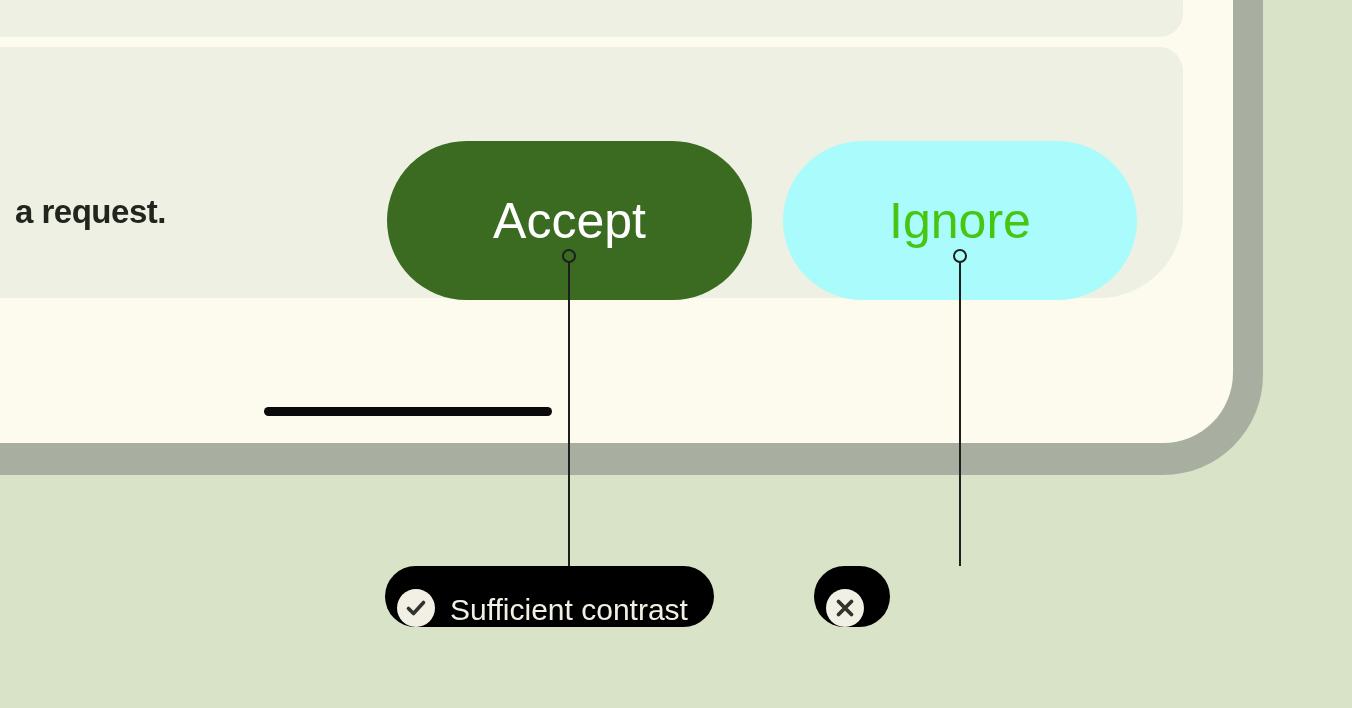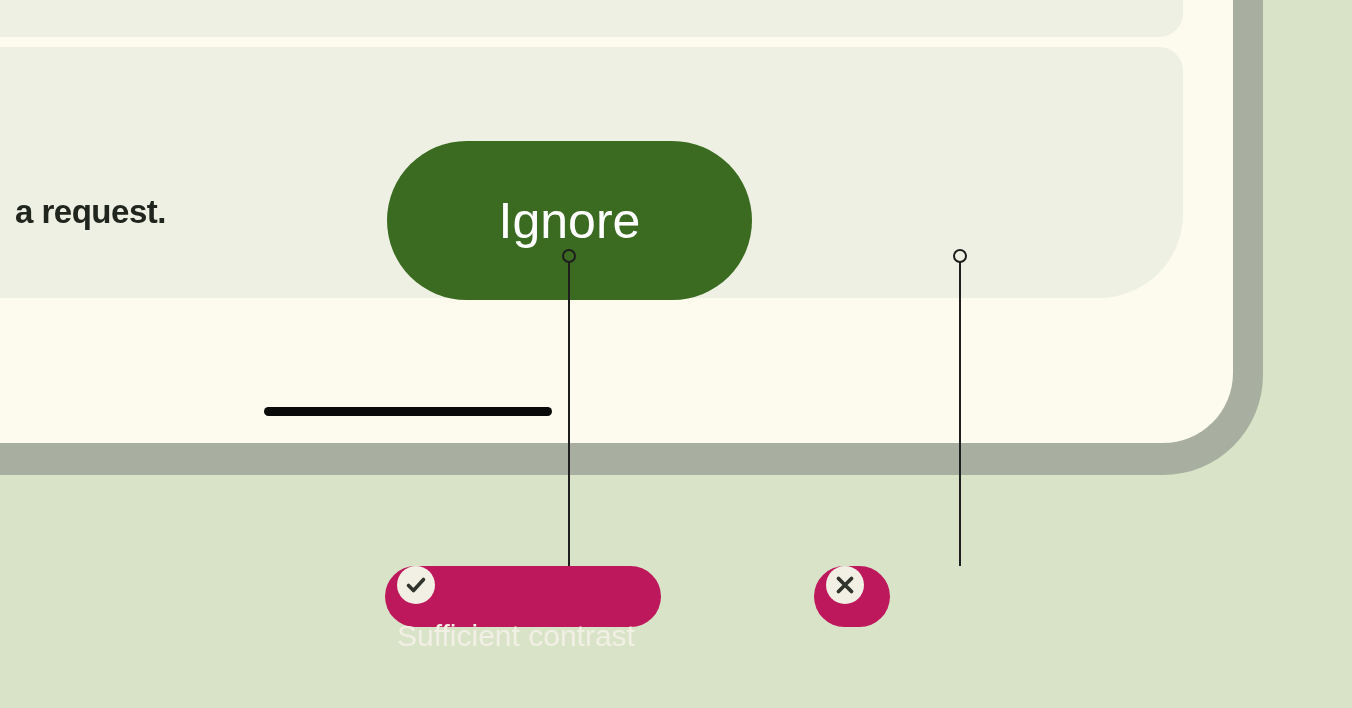--- a/index.html
+++ b/index.html
@@ -53,42 +53,43 @@
   .line-2{left:959px;}
   .connector-anchor{
     position:absolute;top:249px;width:10px;height:10px;
     border:2px solid #1e1e1e;border-radius:50%;background:transparent;
   }
   .anchor-1{left:562px;}
   .anchor-2{left:953px;}
   
   .callout{
     position:absolute;top:566px;height:61px;border-radius:31px;
-    background:#be185d;color:#f2f0e4;
-    display:inline-flex;align-items:flex-start;
+    background:#000000;color:#f2f0e4;
+    display:inline-flex;align-items:flex-end;
     padding:0 26px 0 12px;gap:15px;
-    font-size:30px;font-weight:500;white-space:nowrap;flex-direction:column;
+    font-size:30px;font-weight:500;white-space:nowrap;
   }
   .callout-1{left:385px;}
   .callout-2{left:814px;}
   .callout-icon{
     width:38px;height:38px;border-radius:50%;background:#f2f0e4;
     display:flex;align-items:center;justify-content:center;flex:0 0 auto;
   }
   .callout-icon svg{display:block;}
 </style>
 </head>
 <body>
 
 <div class="device-frame">
   <div class="device-screen">
     <div class="top-card"></div>
     <div class="message-card">
       <span class="message-text">a request.</span>
-      <button class="pill-button accept-button">Ignore</button>
+      <button class="pill-button accept-button">Accept</button>
+      <button class="pill-button ignore-button">Ignore</button>
     </div>
     <div class="home-indicator"></div>
   </div>
 </div>
 
 <div class="connector-line line-1"></div>
 <div class="connector-line line-2"></div>
 <div class="connector-anchor anchor-1"></div>
 <div class="connector-anchor anchor-2"></div>
 

